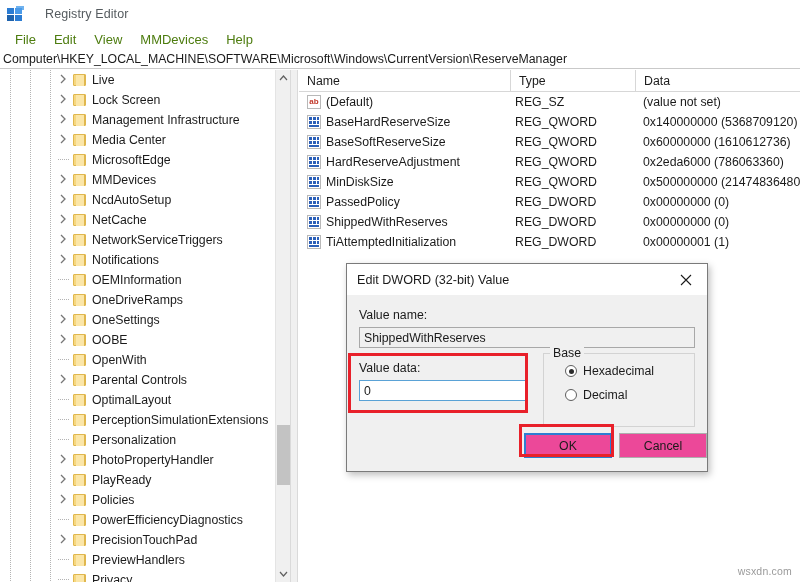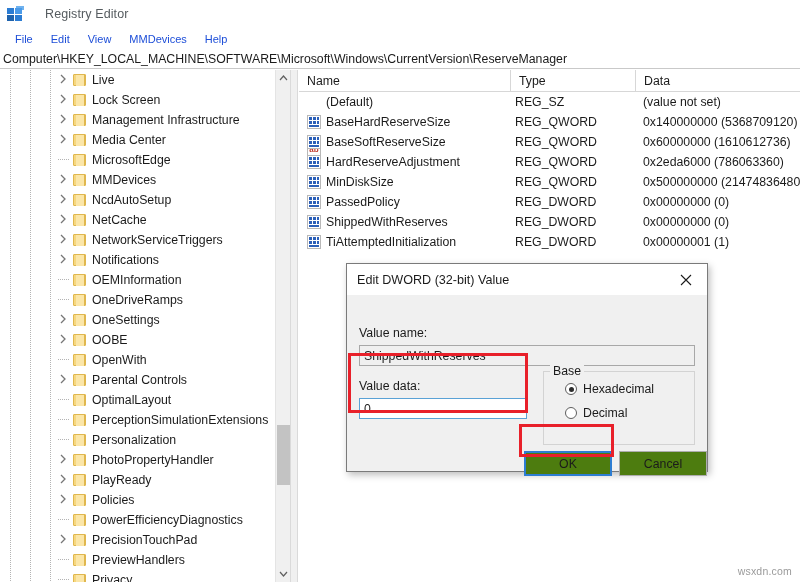--- a/index.html
+++ b/index.html
@@ -26,21 +26,21 @@
   .title-text {
     margin-left: 21px; font-size: 12.5px; color: #555b5f; letter-spacing: .1px;
   }
 
   
   .menubar {
     position: absolute; left: 0; top: 28px; width: 800px; height: 22px;
     background: #ffffff; display: flex; align-items: center; padding-left: 6px;
   }
   .menu-item {
-    font-size: 11px; color: #1d4ed8; padding: 2px 9px; cursor: default;
+    font-size: 13px; color: #4d7c0f; padding: 2px 9px; cursor: default;
     white-space: nowrap;
   }
 
   
   .addressbar {
     position: absolute; left: 0; top: 50px; width: 800px; height: 19px;
     background: #ffffff; border-bottom: 1px solid #c9c9c9;
     display: flex; align-items: center; padding-left: 3px;
   }
   .address-text { font-size: 12.3px; color: #1b1b1b; white-space: nowrap; }
@@ -124,21 +124,21 @@
     position: absolute; top: 0; height: 22px; display: flex; align-items: center;
     font-size: 12.3px; color: #1b1b1b; padding-left: 8px;
   }
   .hcol.sep { border-left: 1px solid #d7d7d7; }
   .list-row {
     position: relative; height: 20px; white-space: nowrap;
   }
   .val-icon { position: absolute; left: 8px; top: 3px; width: 14px; height: 14px; }
   .val-icon.sz {
     border: 1px solid #b8b8b8; background: #ffffff;
-    display: flex; align-items: center; justify-content: center; margin-top: 48px;
+    display: flex; align-items: center; justify-content: center;
   }
   .val-icon.sz span {
     font-size: 8px; color: #c2392b; font-weight: bold;
     font-family: "Liberation Sans", sans-serif; line-height: 8px;
   }
   .val-icon.num {
     border: 1px solid #b8b8b8; background: #ffffff; position: absolute;
   }
   .val-icon.num i {
     position: absolute; background: #2b5fb8; display: block;
@@ -161,21 +161,21 @@
     position: absolute; left: 0; top: 0; width: 360px; height: 31px;
     background: #ffffff; display: flex; align-items: center;
   }
   .dlg-title-text {
     margin-left: 10px; font-size: 12.6px; color: #1b1b1b;
   }
   .dlg-close {
     position: absolute; right: 0; top: 0; width: 42px; height: 31px;
     display: flex; align-items: center; justify-content: center;
   }
-  .dlg-body { position: absolute; left: 0; top: 49px; width: 360px; height: 176px; }
+  .dlg-body { position: absolute; left: 0; top: 31px; width: 360px; height: 176px; }
   .lbl {
     position: absolute; font-size: 12.3px; color: #1b1b1b;
   }
   .txtbox {
     position: absolute; background: #ffffff; border: 1px solid #a0a0a0;
     font-size: 12.3px; color: #1b1b1b; display: flex; align-items: center;
     padding-left: 4px;
   }
   .txtbox.readonly { background: #f0f0f0; border: 1px solid #a8a8a8; }
   .txtbox.focused { border: 1px solid #5aa2d6; }
@@ -195,21 +195,21 @@
     border: 1px solid #5e5e5e; background: #ffffff; position: relative;
     flex: 0 0 auto;
   }
   .radio.on::after {
     content: ""; position: absolute; left: 2.5px; top: 2.5px;
     width: 5px; height: 5px; border-radius: 50%; background: #2b2b2b;
   }
   .radio-label { margin-left: 6px; font-size: 12.3px; color: #1b1b1b; }
 
   .btn {
-    position: absolute; background: #4d7c0f; border: 1px solid #adadad;
+    position: absolute; background: #ec4899; border: 1px solid #adadad;
     font-size: 12.3px; color: #1b1b1b;
     display: flex; align-items: center; justify-content: center;
   }
   .btn.default { border: 2px solid #2d7dd2; }
 
   
   .anno {
     position: absolute; border: 3px solid #e8202a; pointer-events: none;
   }
 

